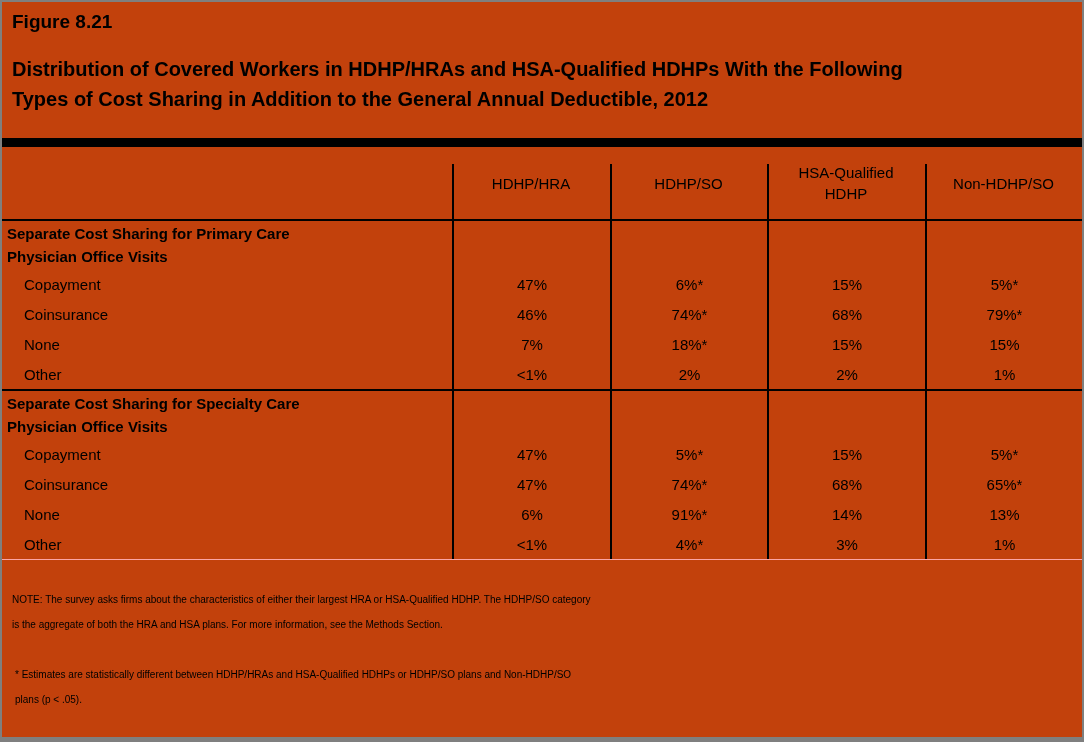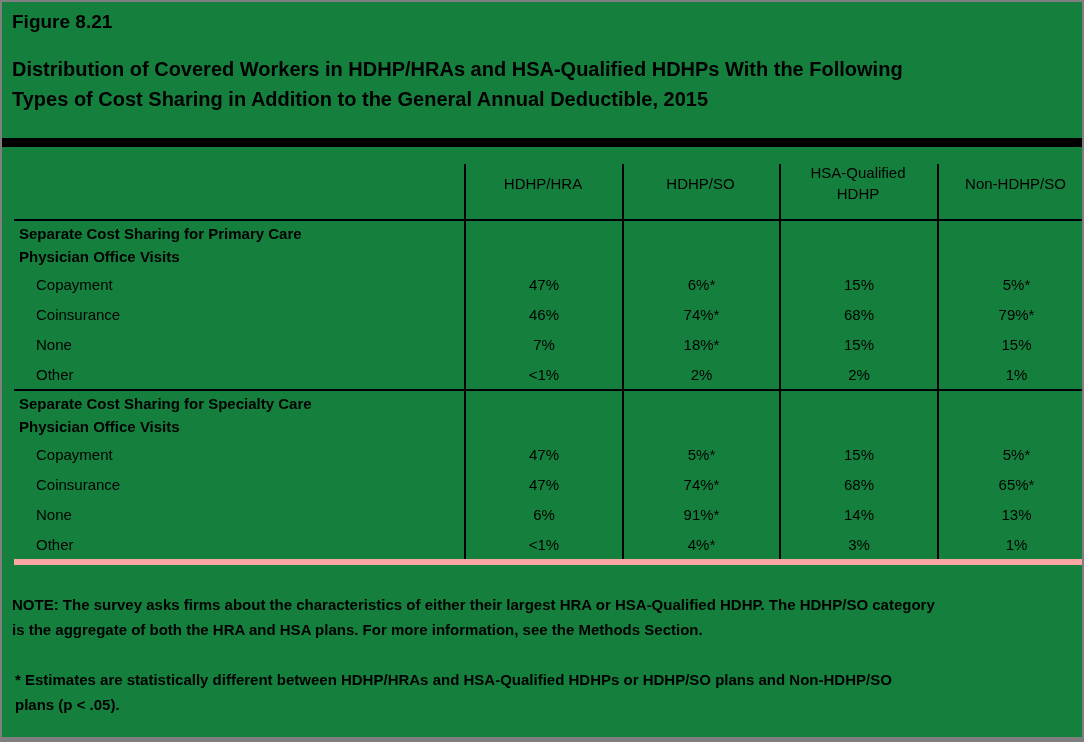--- a/index.html
+++ b/index.html
@@ -4,21 +4,21 @@
 <style>
   html, body {
     margin: 0;
     padding: 0;
     background: #ffffff;
   }
   .page {
     width: 1084px;
     height: 742px;
     box-sizing: border-box;
-    background: #15803d;
+    background: #c2410c;
     border: 2px solid #7f7f7f;
     border-bottom-width: 5px;
     font-family: "Liberation Sans", sans-serif;
     color: #000000;
     overflow: hidden;
   }
   .title-block {
     padding: 8px 10px 0 10px;
   }
   .fig-label {
@@ -33,22 +33,21 @@
     font-weight: bold;
     line-height: 30px;
     white-space: pre-line;
   }
   .thick-rule {
     margin-top: 24px;
     height: 9px;
     background: #000000;
   }
   .tbl {
-    border-bottom: 6px solid #fca5a5;
-    margin-left: 12px;
+    border-bottom: 1px solid #fca5a5;
   }
   .row {
     display: grid;
     grid-template-columns: 450px 158px 157px 158px 157px;
   }
   .row > div {
     box-sizing: border-box;
   }
   .header-row {
     height: 72px;
@@ -101,38 +100,37 @@
     font-size: 15px;
   }
   .section-2 .section-row {
     border-top: 2px solid #000000;
   }
   .notes {
     padding: 0 10px;
   }
   .notes p {
     margin: 0;
-    font-size: 15px;
+    font-size: 10px;
     line-height: 25px;
     white-space: pre-line;
-    font-weight: bold;
   }
   .note-main { margin-top: 27px !important; }
   .note-asterisk { margin-top: 25px !important; padding-left: 3px; }
   .note-source { margin-top: 4px !important; }
 </style>
 </head>
 <body>
 
 <div class="page">
 
   <div class="title-block">
     <div class="fig-label">Figure 8.21</div>
     <div class="fig-title">Distribution of Covered Workers in HDHP/HRAs and HSA-Qualified HDHPs With the Following
-Types of Cost Sharing in Addition to the General Annual Deductible, 2015</div>
+Types of Cost Sharing in Addition to the General Annual Deductible, 2012</div>
   </div>
 
   <div class="thick-rule"></div>
 
   <div class="tbl">
 
     <div class="row header-row">
       <div></div>
       <div class="hcell">HDHP/HRA</div>
       <div class="hcell">HDHP/SO</div>

